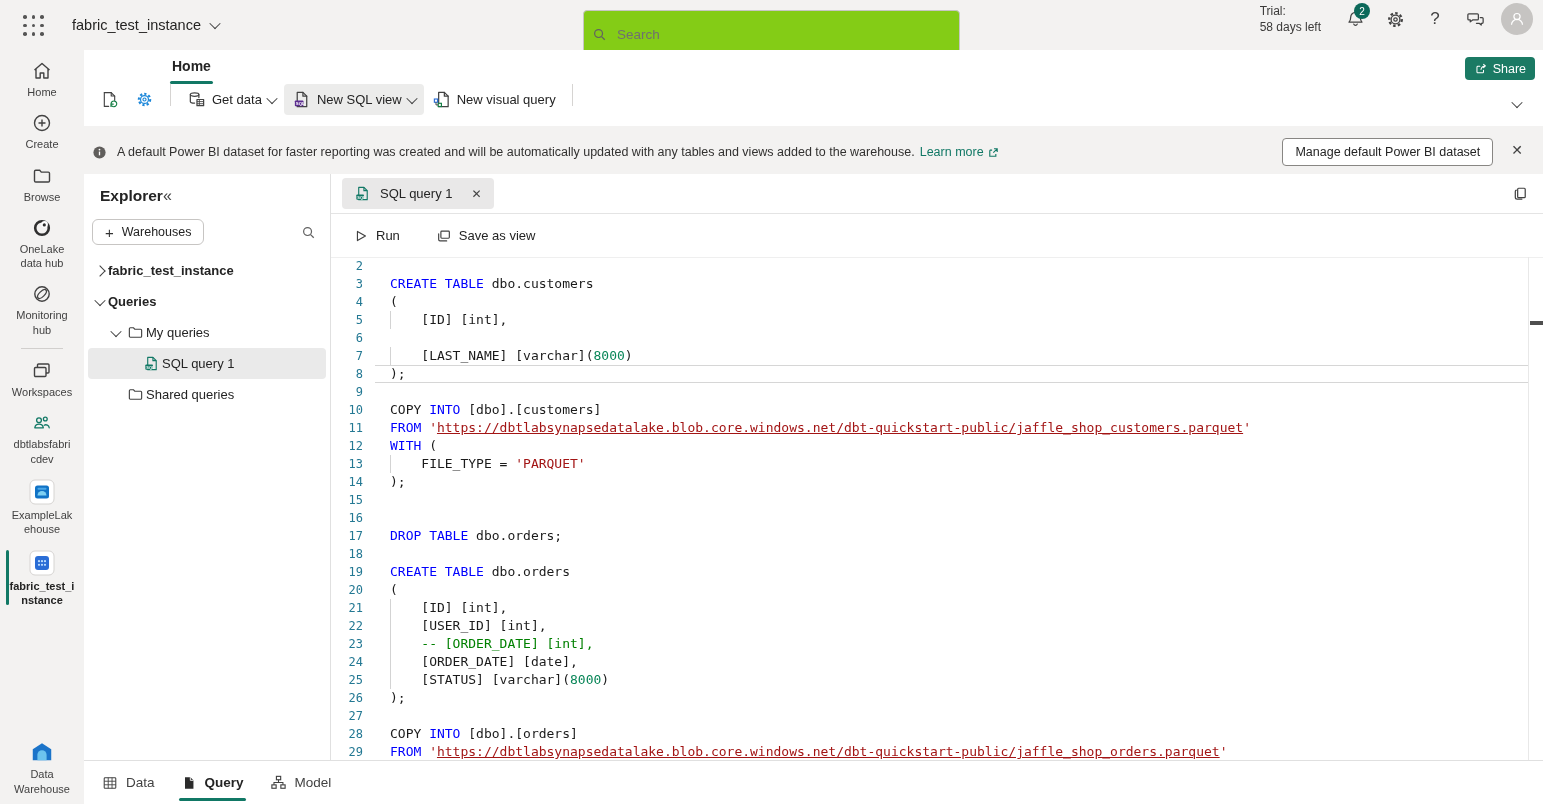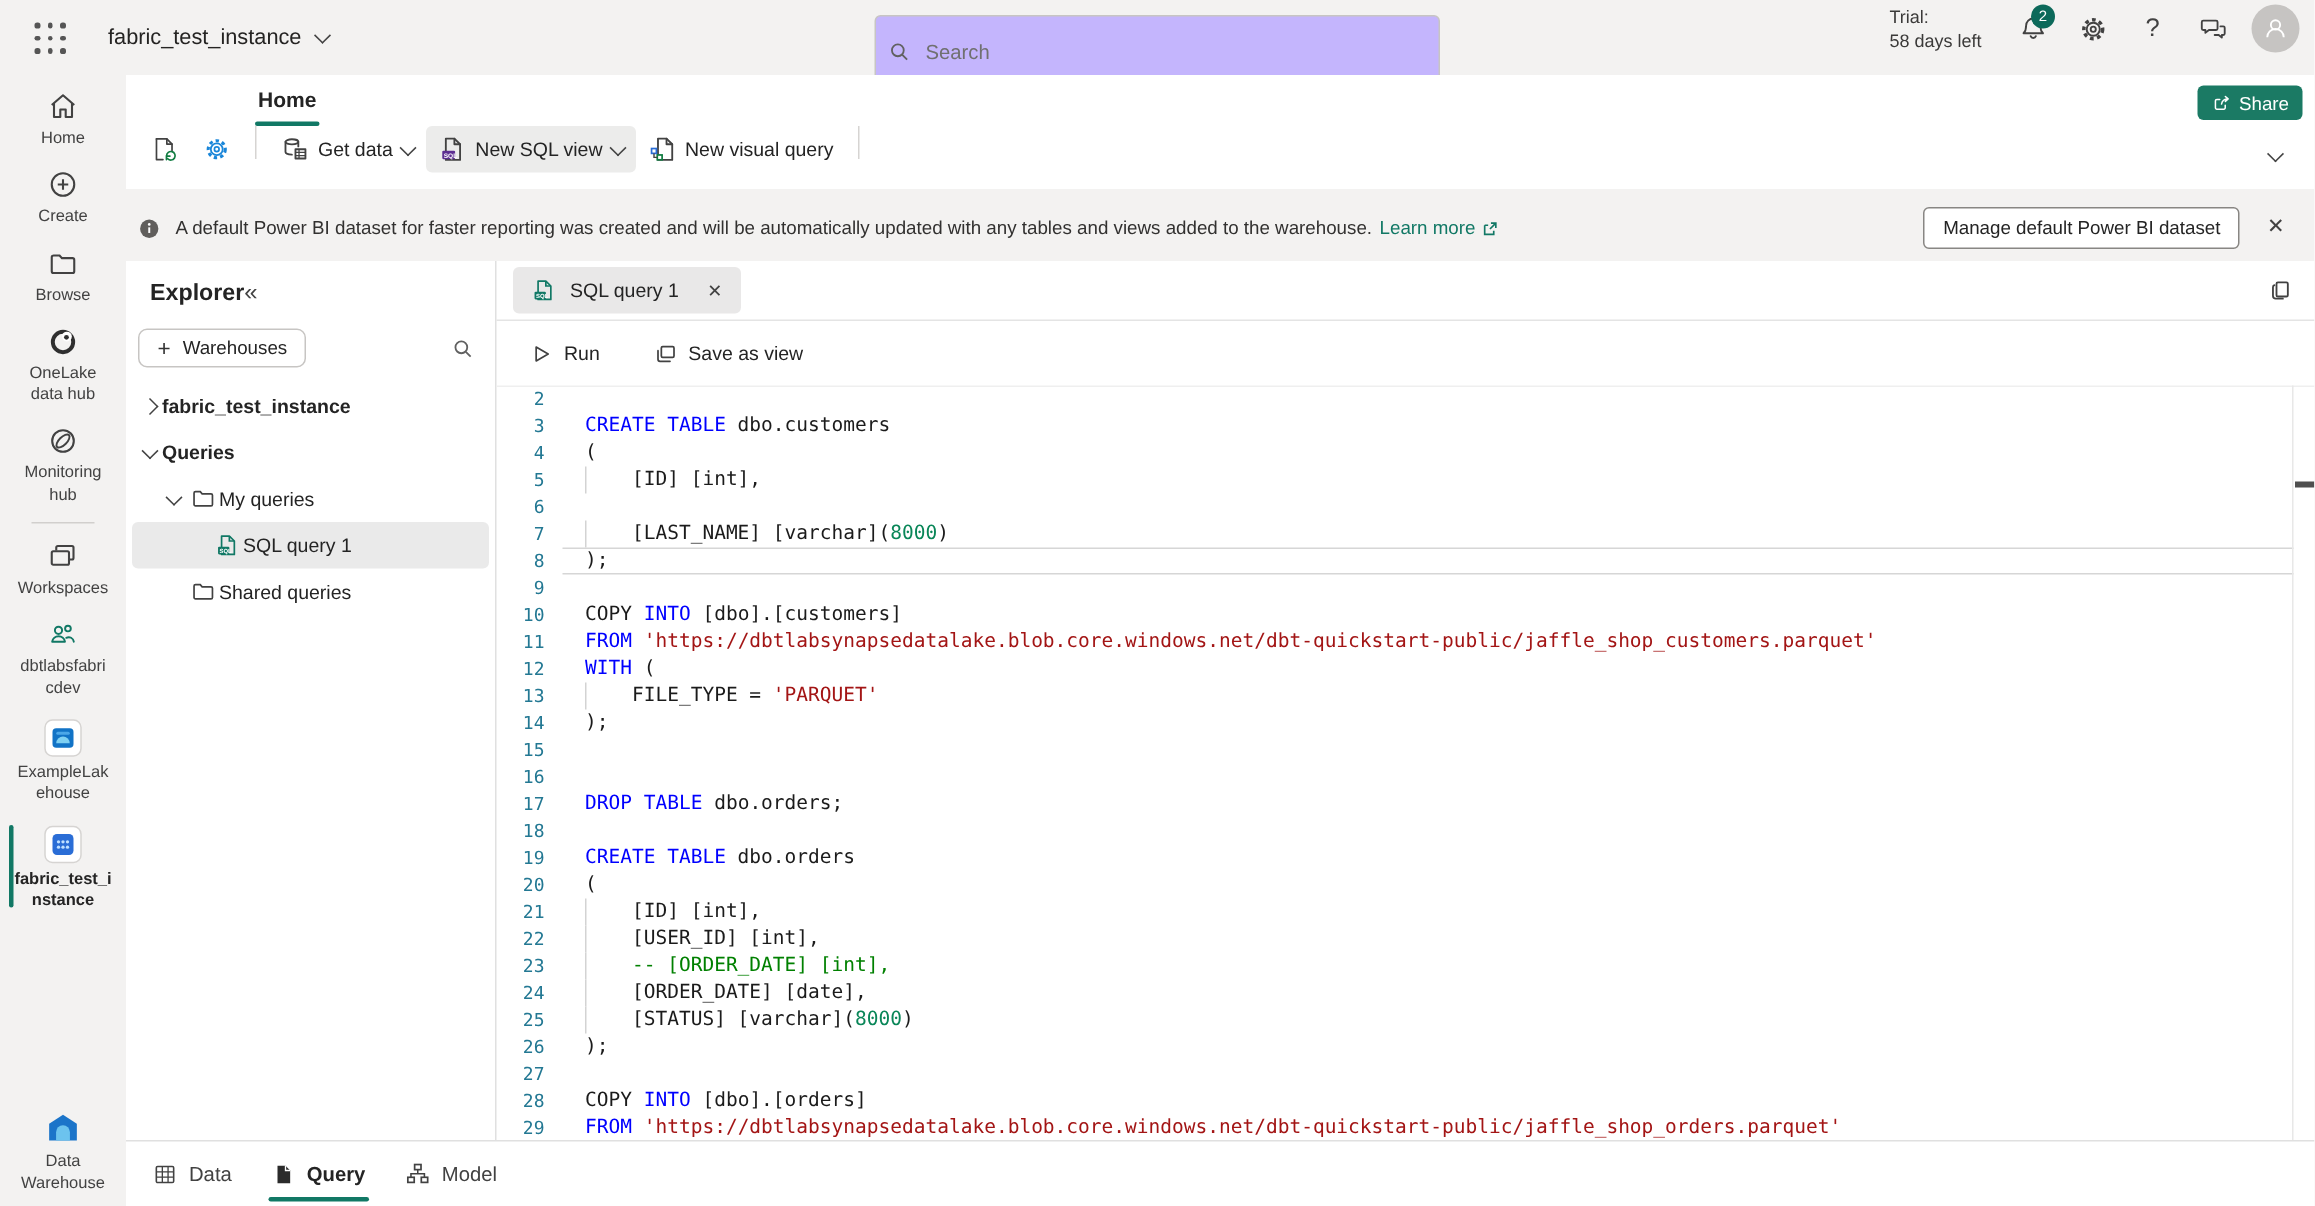--- a/index.html
+++ b/index.html
@@ -10,21 +10,21 @@
   svg{display:block}
   .chev{width:7px;height:7px;border-right:1.4px solid #424242;border-bottom:1.4px solid #424242;display:inline-block}
   .chev-down{transform:rotate(45deg) translate(-1px,-1px)}
   .chev-right{transform:rotate(-45deg)}
   
   .topbar{position:absolute;left:0;top:0;width:1543px;height:50px}
   .waffle{position:absolute;left:22px;top:14px;width:22px;height:22px;display:grid;grid-template-columns:repeat(3,1fr);gap:4px;padding:1px;cursor:pointer}
   .waffle i{width:3.5px;height:3.5px;background:#555;border-radius:50%}
   .ws-switcher{position:absolute;left:72px;top:0;height:50px;display:flex;align-items:center;gap:10px;cursor:pointer}
   .ws-switcher .nm{font-size:14.5px;color:#252423}
-  .searchbox{position:absolute;left:583px;top:10px;width:377px;height:48px;background:#c4b5fd;border:1px solid #c7c5c3;border-radius:4px;display:flex;align-items:center;padding:0 8px;box-sizing:border-box}
+  .searchbox{position:absolute;left:583px;top:10px;width:377px;height:48px;background:#84cc16;border:1px solid #c7c5c3;border-radius:4px;display:flex;align-items:center;padding:0 8px;box-sizing:border-box}
   .searchbox input{border:none;outline:none;flex:1;font-size:13.5px;margin-left:8px;font-family:inherit;color:#242424;background:transparent}
   .searchbox input::placeholder{color:#707070}
   .topbar-right{position:absolute;right:10px;top:0;height:38px;display:flex;align-items:center}
   .trial{font-size:12px;color:#3b3a39;line-height:1.35;margin-right:14px;text-align:left}
   .tbtn{width:40px;height:40px;display:flex;align-items:center;justify-content:center;position:relative}
   .badge{position:absolute;top:4px;right:5px;min-width:16px;height:16px;border-radius:8px;background:#0c695a;color:#fff;font-size:10px;display:flex;align-items:center;justify-content:center;padding:0 2px;box-sizing:border-box}
   .qmark{font-size:17px;color:#424242}
   .avatar{width:32px;height:32px;border-radius:50%;background:#c6c4c2;display:flex;align-items:center;justify-content:center;margin-left:6px;cursor:pointer}
   
   .ribbon-tabs{position:absolute;left:84px;top:50px;right:0;height:34px;background:#fff}
@@ -64,21 +64,21 @@
   .tab-close{font-size:12px;color:#424242;margin-left:10px;cursor:pointer}
   .copy-ic{position:absolute;right:14px;top:10px;cursor:pointer}
   .runbar{height:44px;display:flex;align-items:center;gap:20px;padding-left:14px;border-bottom:1px solid #efefef;box-sizing:border-box}
   .runbar button{display:flex;align-items:center;gap:7px;font-size:13px;padding:6px 8px;border-radius:4px}
   .editor{position:absolute;left:0;right:0;top:83px;bottom:0;overflow:hidden;font-family:"DejaVu Sans Mono",monospace;font-size:13px}
   .code-line{position:relative;height:18px;line-height:18px;white-space:pre;display:flex}
   .code-line .ln{width:32px;text-align:right;color:var(--ln);font-size:12px;flex:none}
   .code-line .lc{position:relative;padding-left:27px;color:#1b1b1b}
   .code-line .guide{position:absolute;left:27px;top:0;bottom:0;border-left:1px solid #d3d3d3}
   .code-line.active::after{content:'';position:absolute;left:44px;right:14px;top:0;bottom:0;border-top:1px solid #d6d6d6;border-bottom:1px solid #d6d6d6;pointer-events:none}
-  .tk-k{color:var(--kw)} .tk-s{color:var(--str)} .tk-u{color:var(--str);}
+  .tk-k{color:var(--kw)} .tk-s{color:var(--str)} .tk-u{color:var(--str);text-decoration:underline}
   .tk-n{color:var(--num)} .tk-c{color:var(--cmt)} .tk-d{color:#1b1b1b}
   .ruler{position:absolute;right:14px;top:-44px;bottom:0;border-left:1px solid #e8e8e8}
   .ruler-marker{position:absolute;left:1px;top:108px;width:13px;height:4px;background:#4f4f4f}
   
   .rail{position:absolute;left:0;top:50px;bottom:0;width:84px;display:flex;flex-direction:column;align-items:center;padding-top:10px;gap:13px;box-sizing:border-box}
   .rail-item{position:relative;width:84px;display:flex;flex-direction:column;align-items:center;gap:3px;cursor:pointer}
   .rail-label{font-size:11px;color:#424242;text-align:center;line-height:1.3}
   .rail-item.selected::before{content:'';position:absolute;left:6px;top:0;bottom:2px;width:3px;border-radius:2px;background:var(--accent)}
   .rail-item.selected .rail-label{font-weight:700;color:#242424}
   .rail-divider{width:42px;border-top:1px solid #d1cfcd;margin:-2px 0}

